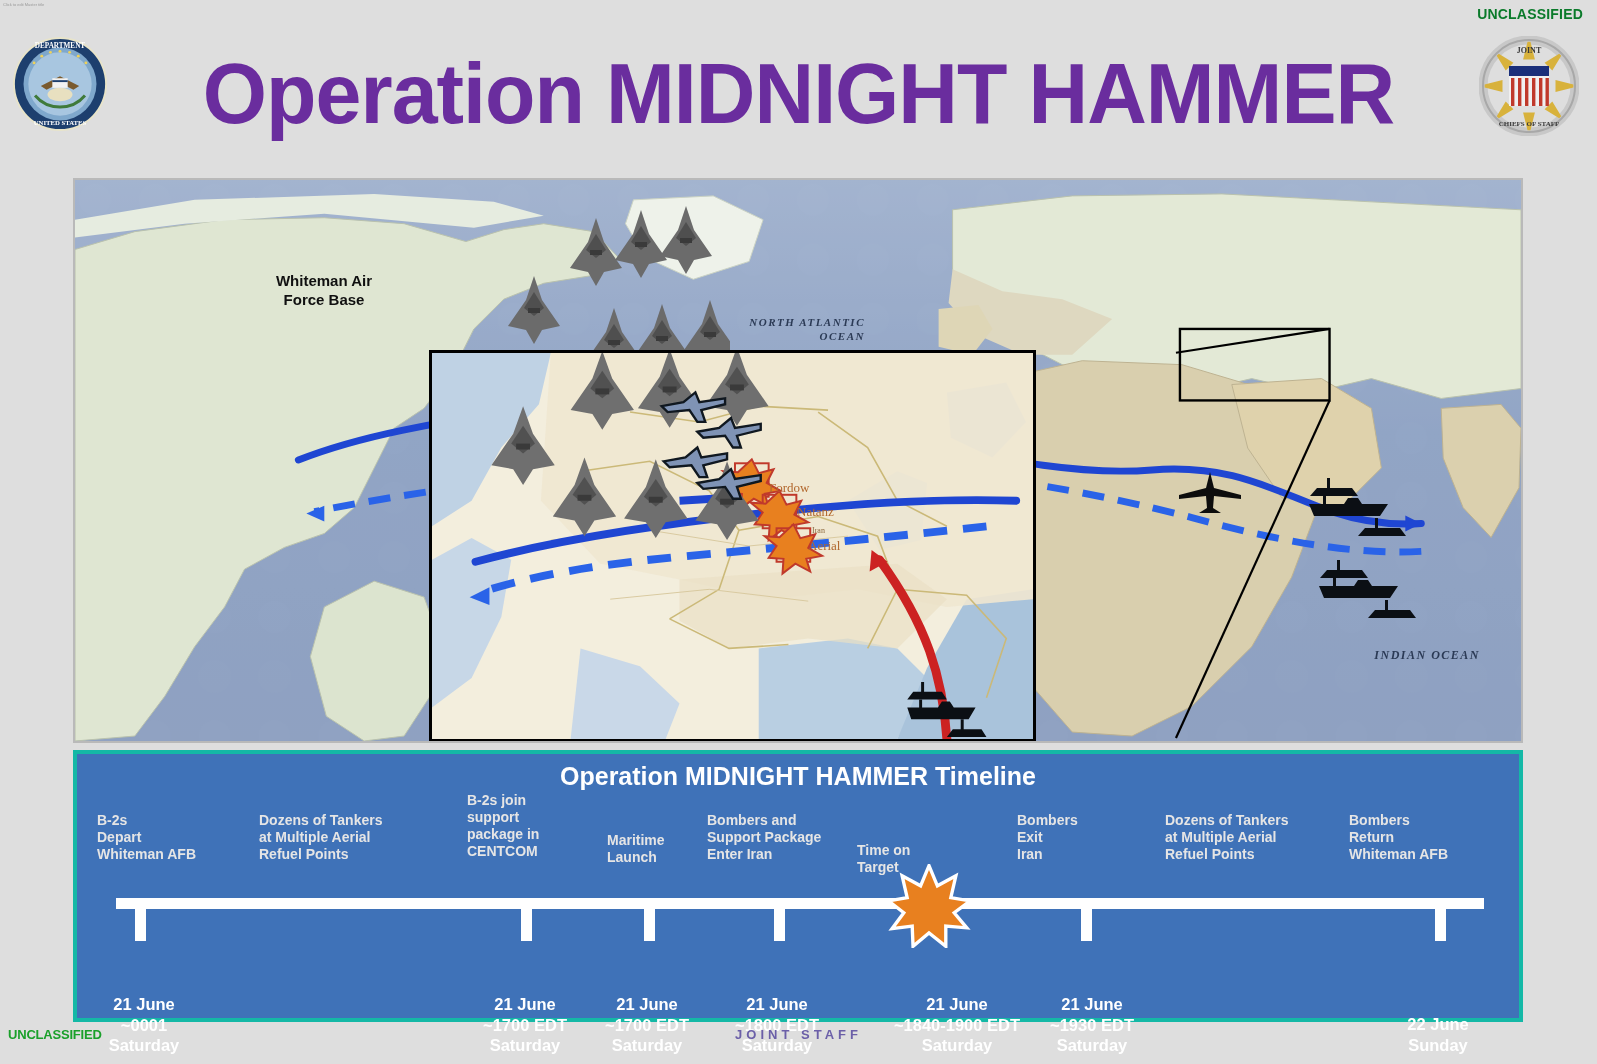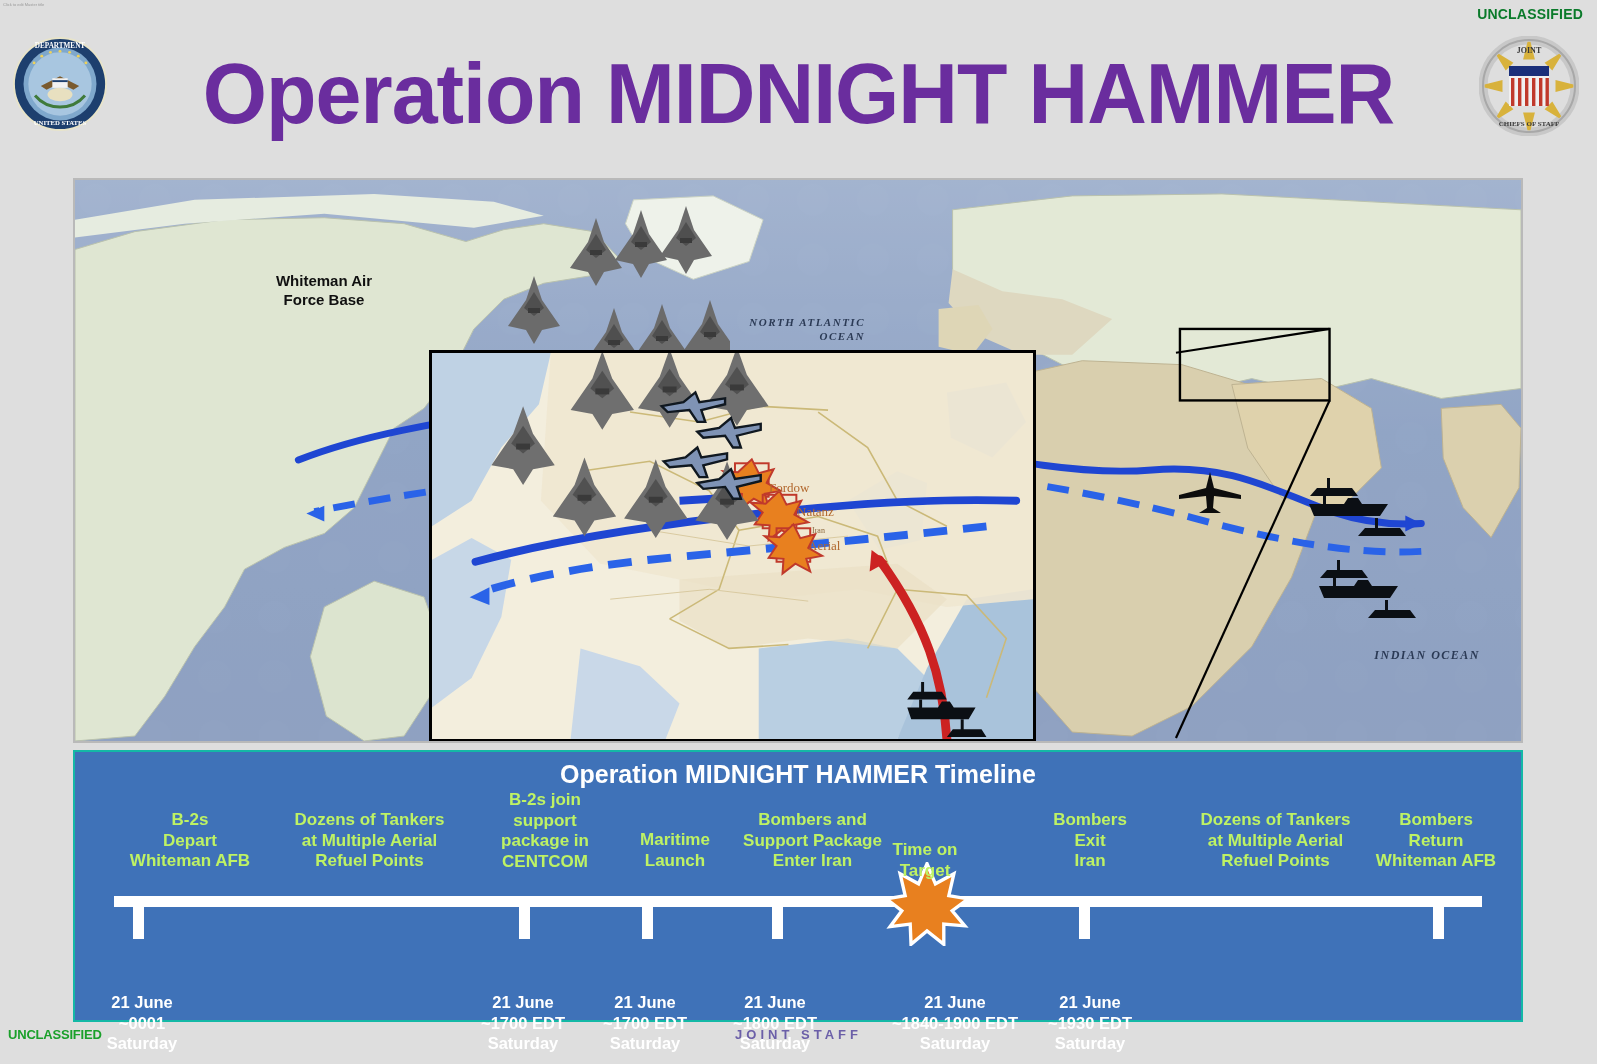--- a/index.html
+++ b/index.html
@@ -87,37 +87,37 @@
   }
   .tl-fordow  { left: 337px; top: 120px; margin-top: 7px; }
   .tl-natanz  { left: 365px; top: 151px; }
   .tl-esfahan { left: 376px; top: 185px; }
   .tl-esfahan-sm { left: 380px; top: 173px; font-size: 8px; color: #8d6a3f; }
 
   
   .timeline {
     position: absolute; left: 73px; top: 750px;
     width: 1450px; height: 272px;
-    background: #3f72b8; border: 2px solid #14b8a6; text-decoration: underline;
+    background: #3f72b8; border: 4px solid #14b8a6; text-decoration: underline;
   }
   .timeline-title {
     position: absolute; left: 0; top: 8px; width: 100%;
     text-align: center; color: #fff; font-size: 25px; font-weight: bold;
   }
   .axis {
     position: absolute; left: 39px; top: 144px;
     width: 1368px; height: 11px; background: #fff;
   }
   .tick {
     position: absolute; width: 11px; height: 32px; background: #fff;
     top: 155px;
   }
   .ev-label {
-    position: absolute; color: #bef264; font-size: 17px; font-weight: bold;
-    line-height: 1.22; text-align: center; white-space: pre-line;
+    position: absolute; color: #e5e5e5; font-size: 14px; font-weight: bold;
+    line-height: 1.22; text-align: left; white-space: pre-line;
   }
   .ev-date {
     position: absolute; color: #fff; font-size: 16.5px; font-weight: bold;
     line-height: 1.25; text-align: center; white-space: pre-line; margin-top: 48px;
   }
   .burst { position: absolute; width: 84px; height: 84px; }
 </style>
 </head>
 <body>
 
@@ -436,18 +436,20 @@
 Saturday</div>
     <div class="ev-date" style="left:630px; top:192px; width:140px">21 June
 ~1800 EDT
 Saturday</div>
     <div class="ev-date" style="left:762px; top:192px; width:236px">21 June
 ~1840-1900 EDT
 Saturday</div>
     <div class="ev-date" style="left:940px; top:192px; width:150px">21 June
 ~1930 EDT
 Saturday</div>
+    <div class="ev-date" style="left:1272px;top:212px; width:178px">22 June
+Sunday</div>
   </div>
 
   <div class="class-bottom">UNCLASSIFIED</div>
   <div class="joint-staff">JOINT STAFF</div>
 
 </div>
 
 </body></html>

